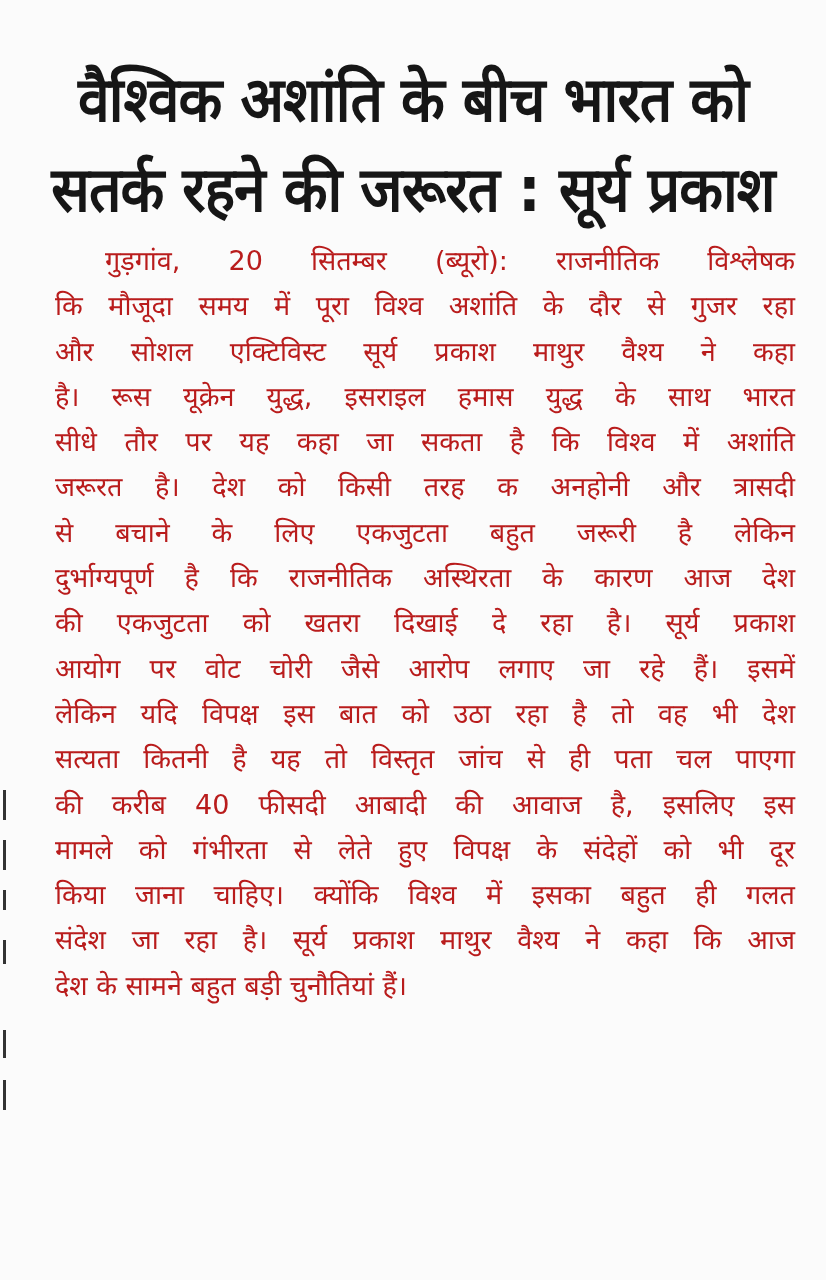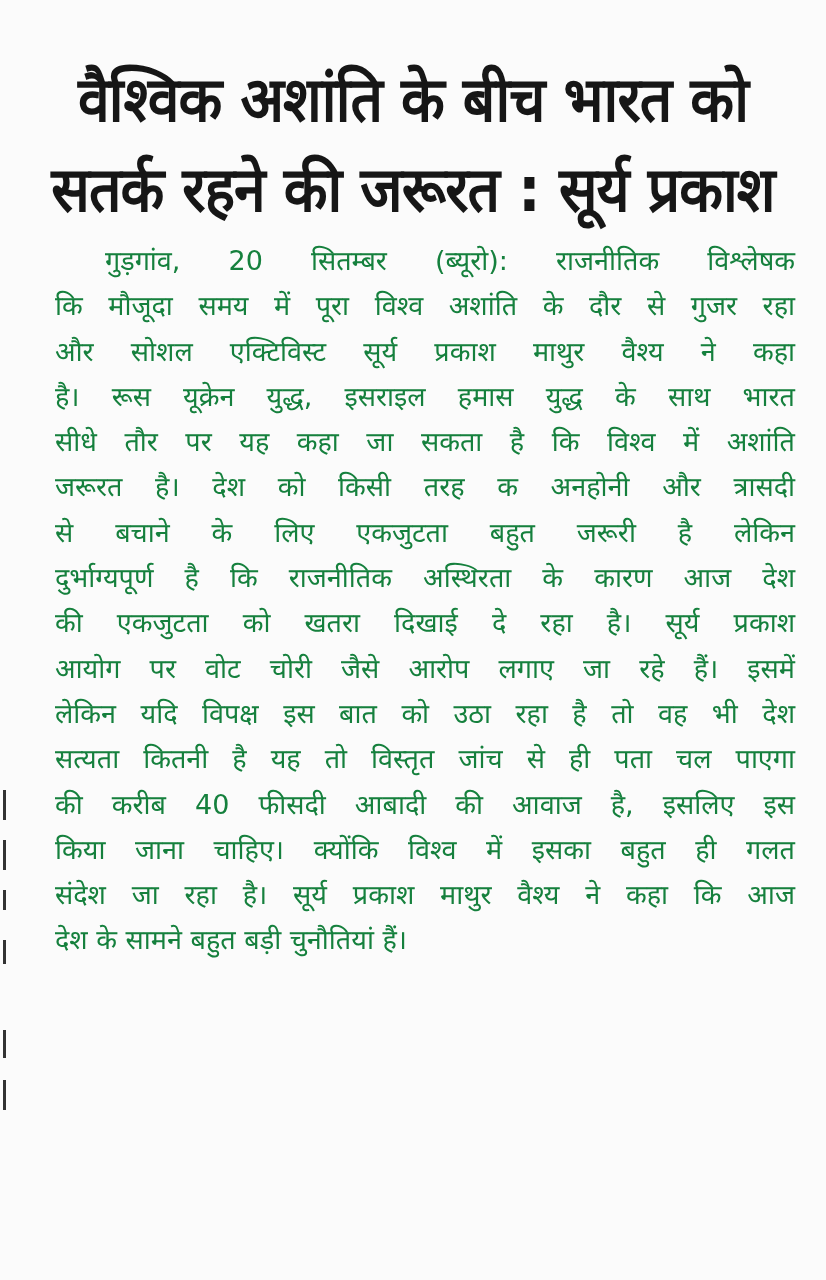--- a/index.html
+++ b/index.html
@@ -10,21 +10,21 @@
   }
   .headline {
     position: absolute; left: 0; top: 55px; width: 826px;
     text-align: center; font-weight: bold; font-size: 62px;
     line-height: 90px; color: #161616; letter-spacing: -1px;
     transform: scaleX(0.92); transform-origin: center top;
   }
   .headline .line { display: block; white-space: nowrap; }
   .body-text {
     position: absolute; left: 55px; top: 238px; width: 740px;
-    font-size: 27px; line-height: 45.3px; color: #15803d;
+    font-size: 27px; line-height: 45.3px; color: #b91c1c;
   }
   .body-text .line { display: block; white-space: nowrap; text-align: justify; text-align-last: justify; }
   .body-text .line.first { padding-left: 50px; }
   .body-text .line.last { text-align-last: left; }
   .left-edge {
     position: absolute; left: 0; top: 780px; width: 14px; height: 480px;
   }
   .left-edge span { position: absolute; left: 3px; width: 3px; background: #333; }
 </style>
 </head>
@@ -42,20 +42,21 @@
   <span class="line">है। रूस यूक्रेन युद्ध, इसराइल हमास युद्ध के साथ भारत</span>
   <span class="line">सीधे तौर पर यह कहा जा सकता है कि विश्व में अशांति</span>
   <span class="line">जरूरत है। देश को किसी तरह क अनहोनी और त्रासदी</span>
   <span class="line">से बचाने के लिए एकजुटता बहुत जरूरी है लेकिन</span>
   <span class="line">दुर्भाग्यपूर्ण है कि राजनीतिक अस्थिरता के कारण आज देश</span>
   <span class="line">की एकजुटता को खतरा दिखाई दे रहा है। सूर्य प्रकाश</span>
   <span class="line">आयोग पर वोट चोरी जैसे आरोप लगाए जा रहे हैं। इसमें</span>
   <span class="line">लेकिन यदि विपक्ष इस बात को उठा रहा है तो वह भी देश</span>
   <span class="line">सत्यता कितनी है यह तो विस्तृत जांच से ही पता चल पाएगा</span>
   <span class="line">की करीब 40 फीसदी आबादी की आवाज है, इसलिए इस</span>
+  <span class="line">मामले को गंभीरता से लेते हुए विपक्ष के संदेहों को भी दूर</span>
   <span class="line">किया जाना चाहिए। क्योंकि विश्व में इसका बहुत ही गलत</span>
   <span class="line">संदेश जा रहा है। सूर्य प्रकाश माथुर वैश्य ने कहा कि आज</span>
   <span class="line last">देश के सामने बहुत बड़ी चुनौतियां हैं।</span>
 </div>
 
 <div class="left-edge">
   <span style="top:10px;height:30px"></span>
   <span style="top:60px;height:30px"></span>
   <span style="top:110px;height:20px"></span>
   <span style="top:160px;height:24px"></span>

